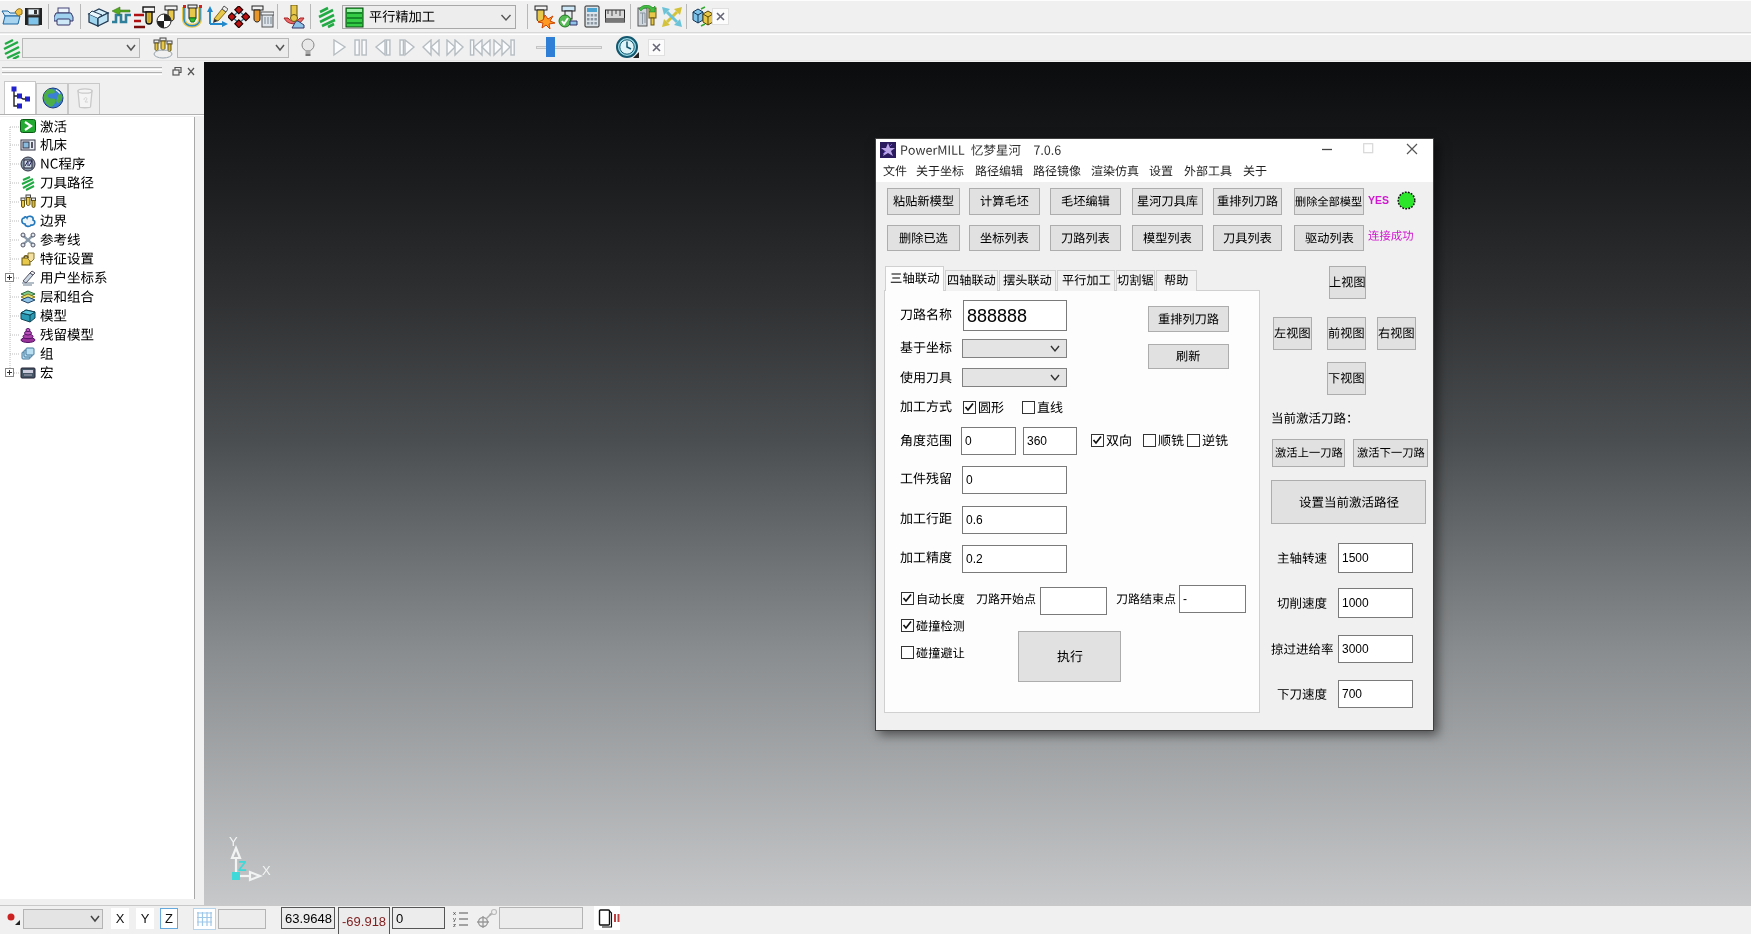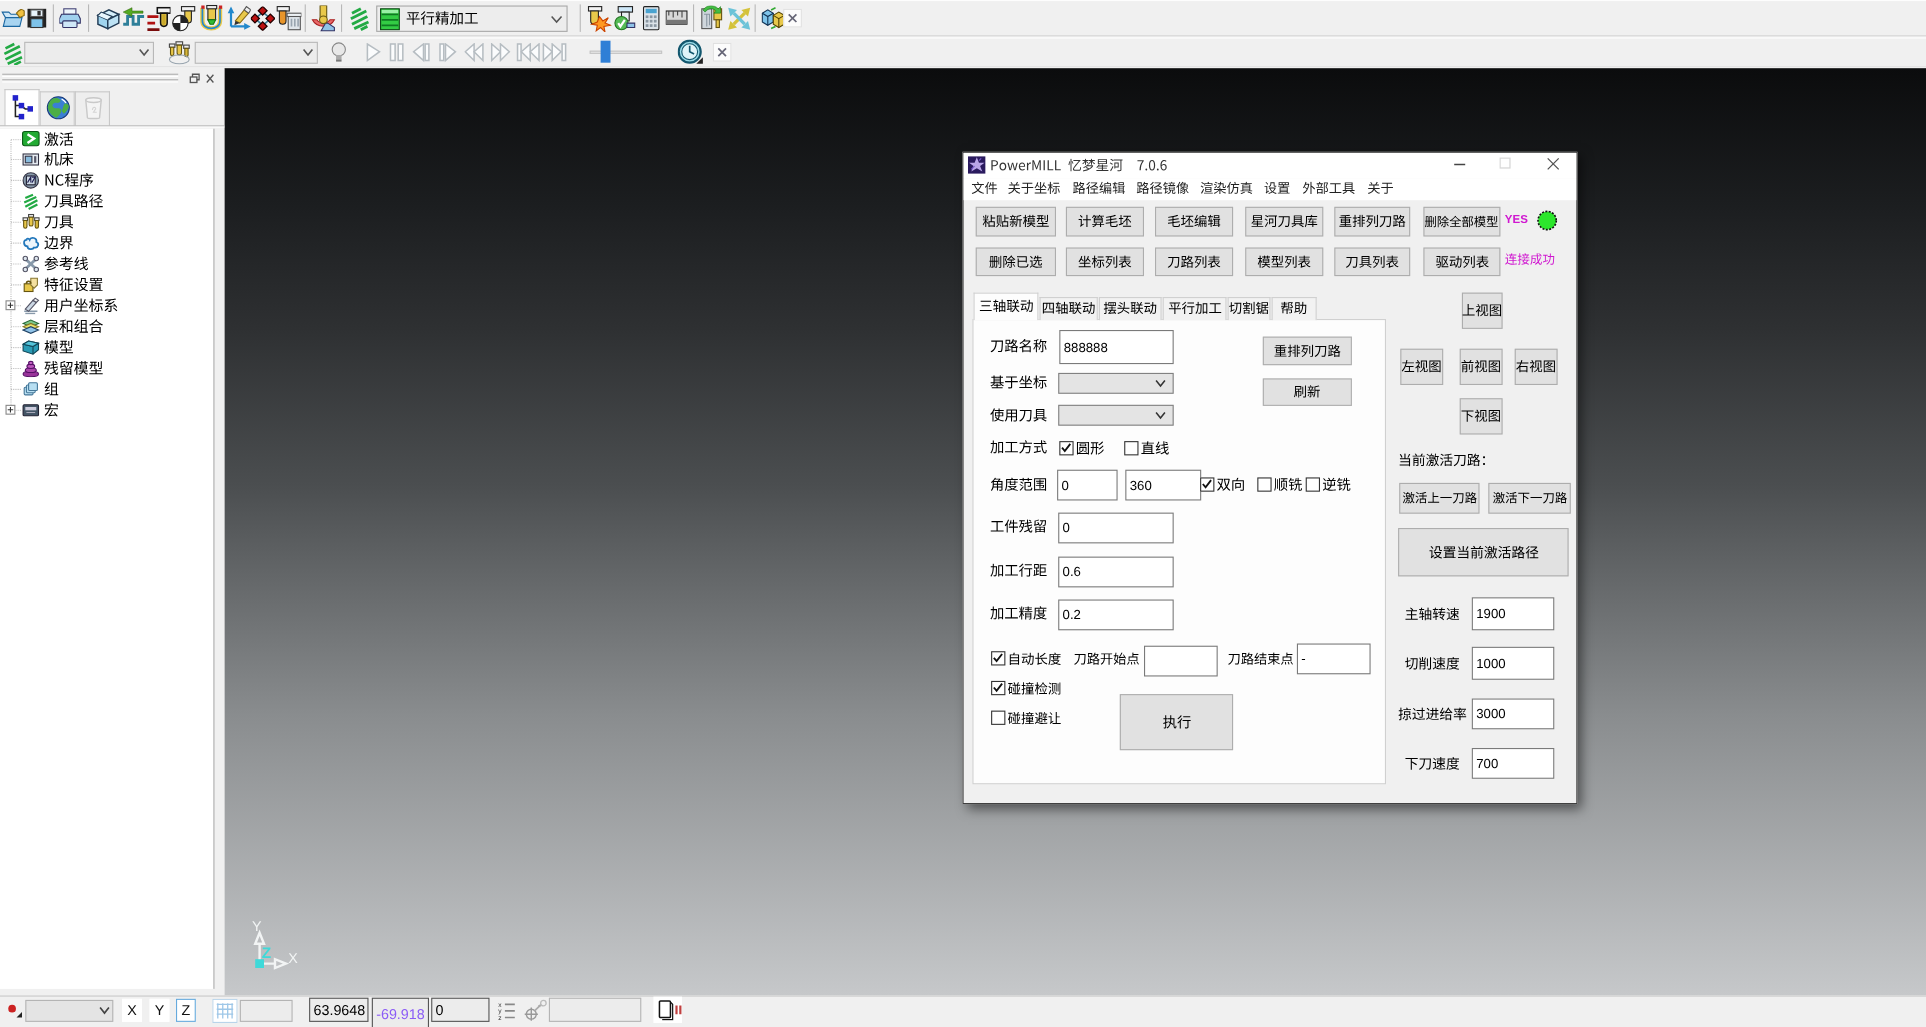--- a/index.html
+++ b/index.html
@@ -777,21 +777,21 @@
 <div class="ab" style="left:136px;top:908px;width:18px;height:21px;background:#fff;border:1px solid #fff;display:flex;align-items:center;justify-content:center;font-size:13px;color:#111">Y</div>
 <div class="ab" style="left:160px;top:908px;width:18px;height:21px;background:#fff;border:1px solid #66aadd;display:flex;align-items:center;justify-content:center;font-size:13px;color:#111">Z</div>
 <svg class="ab" style="left:193px;top:908px" width="23" height="22">
 <rect x="0.5" y="0.5" width="22" height="21" fill="#fff" stroke="#b8d4ea"></rect>
 <g stroke="#9ec7e8" stroke-width="1.2">
       <path d="M5 4 V18 M9.5 4 V18 M14 4 V18 M18 4 V18 M4 5 H19 M4 9.5 H19 M4 14 H19"></path>
     </g>
   </svg>
 <div class="ab" style="left:218px;top:909px;width:48px;height:20px;background:#ececec;border:1px solid #b4b4b4"></div>
 <div class="ab" style="left:281px;top:907px;width:54px;height:22px;background:#ececec;border:1px solid #555;display:flex;align-items:center;font-size:13px;color:#000;padding-left:3px">63.9648</div>
-<div class="ab" style="left:338px;top:907px;width:52px;height:28px;background:#ececec;border:1px solid #555;display:flex;align-items:center;font-size:13px;color:#8b5cf6;padding-left:3px">-69.918</div>
+<div class="ab" style="left:338px;top:907px;width:52px;height:28px;background:#ececec;border:1px solid #555;display:flex;align-items:center;font-size:13px;color:#7f1d1d;padding-left:3px">-69.918</div>
 <div class="ab" style="left:392px;top:907px;width:53px;height:22px;background:#ececec;border:1px solid #555;display:flex;align-items:center;font-size:13px;color:#000;padding-left:3px">0</div>
 <svg class="ab" style="left:452px;top:909px" width="18" height="19">
 <g font-family="Liberation Sans" font-size="6" fill="#333">
       <text x="1" y="6">x</text>
       <text x="1" y="12">y</text>
       <text x="1" y="18">z</text>
     </g>
 <g stroke="#888" stroke-width="1.5">
       <path d="M7 4 H16 M7 10 H16 M7 16 H16"></path>
     </g>
@@ -1087,21 +1087,21 @@
     </g>
   </svg>
 <svg class="ab" style="left:900.0px;top:308.2px" width="54.0" height="15.0">
     <g transform="translate(0,11.18) scale(0.01300)" fill="#000">
       <use href="#g5200" x="0"></use>
       <use href="#g8def" x="1000"></use>
       <use href="#g540d" x="2000"></use>
       <use href="#g79f0" x="3000"></use>
     </g>
   </svg>
-<div class="tb" style="left:963px;top:300px;width:104px;height:31px;font-size:12px">888888</div>
+<div class="tb" style="left:963px;top:300px;width:104px;height:31px;font-size:18px">888888</div>
 <div style="position:absolute;background:#e1e1e1;border:1px solid #adadad;left:1148px;top:306px;width:81px;height:26px"></div>
 <svg class="ab" style="left:1158.0px;top:312.7px" width="63.0" height="14.2">
     <g transform="translate(0,10.49) scale(0.01220)" fill="#000">
       <use href="#g91cd" x="0"></use>
       <use href="#g6392" x="1000"></use>
       <use href="#g5217" x="2000"></use>
       <use href="#g5200" x="3000"></use>
       <use href="#g8def" x="4000"></use>
     </g>
   </svg>
@@ -1163,21 +1163,21 @@
   </svg>
 <svg class="ab" style="left:900.0px;top:434.2px" width="54.0" height="15.0">
     <g transform="translate(0,11.18) scale(0.01300)" fill="#000">
       <use href="#g89d2" x="0"></use>
       <use href="#g5ea6" x="1000"></use>
       <use href="#g8303" x="2000"></use>
       <use href="#g56f4" x="3000"></use>
     </g>
   </svg>
 <div class="tb" style="left:961px;top:427px;width:55px;height:28px;font-size:12px">0</div>
-<div class="tb" style="left:1023px;top:427px;width:69px;height:28px;font-size:12px">360</div>
+<div class="tb" style="left:1023px;top:427px;width:54px;height:28px;font-size:12px">360</div>
 <div class="cbx" style="left:1091px;top:434px"></div>
 <svg class="ab" style="left:1092px;top:435px" width="11" height="11">
     <path d="M1.5 5 L4 8 L9 1.5" fill="none" stroke="#111" stroke-width="1.7"></path>
   </svg>
 <svg class="ab" style="left:1106.0px;top:434.2px" width="28.0" height="15.0">
     <g transform="translate(0,11.18) scale(0.01300)" fill="#000">
       <use href="#g53cc" x="0"></use>
       <use href="#g5411" x="1000"></use>
     </g>
   </svg>
@@ -1369,21 +1369,21 @@
     </g>
   </svg>
 <svg class="ab" style="left:1277.0px;top:551.5px" width="52.0" height="14.5">
     <g transform="translate(0,10.75) scale(0.01250)" fill="#000">
       <use href="#g4e3b" x="0"></use>
       <use href="#g8f74" x="1000"></use>
       <use href="#g8f6c" x="2000"></use>
       <use href="#g901f" x="3000"></use>
     </g>
   </svg>
-<div class="tb" style="left:1338px;top:543px;width:75px;height:30px;font-size:12px">1900</div>
+<div class="tb" style="left:1338px;top:543px;width:75px;height:30px;font-size:12px">1500</div>
 <svg class="ab" style="left:1277.0px;top:596.5px" width="52.0" height="14.5">
     <g transform="translate(0,10.75) scale(0.01250)" fill="#000">
       <use href="#g5207" x="0"></use>
       <use href="#g524a" x="1000"></use>
       <use href="#g901f" x="2000"></use>
       <use href="#g5ea6" x="3000"></use>
     </g>
   </svg>
 <div class="tb" style="left:1338px;top:588px;width:75px;height:30px;font-size:12px">1000</div>
 <svg class="ab" style="left:1271.0px;top:642.5px" width="64.5" height="14.5">

